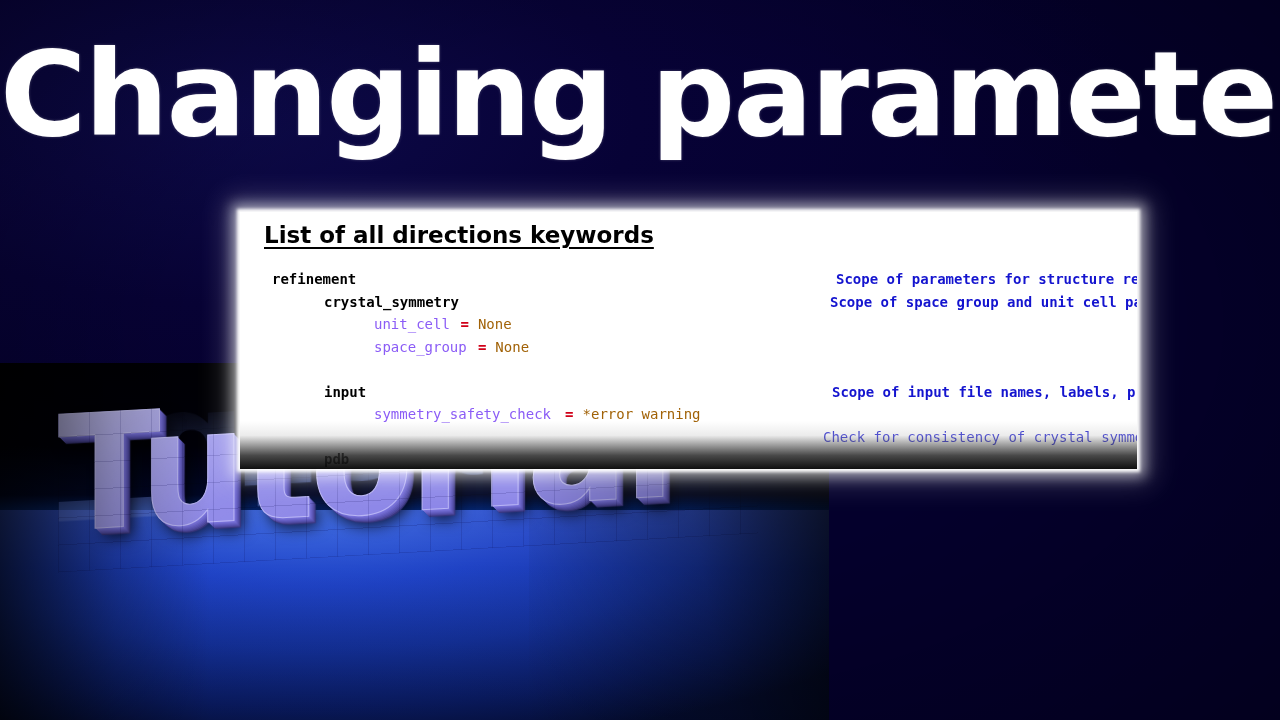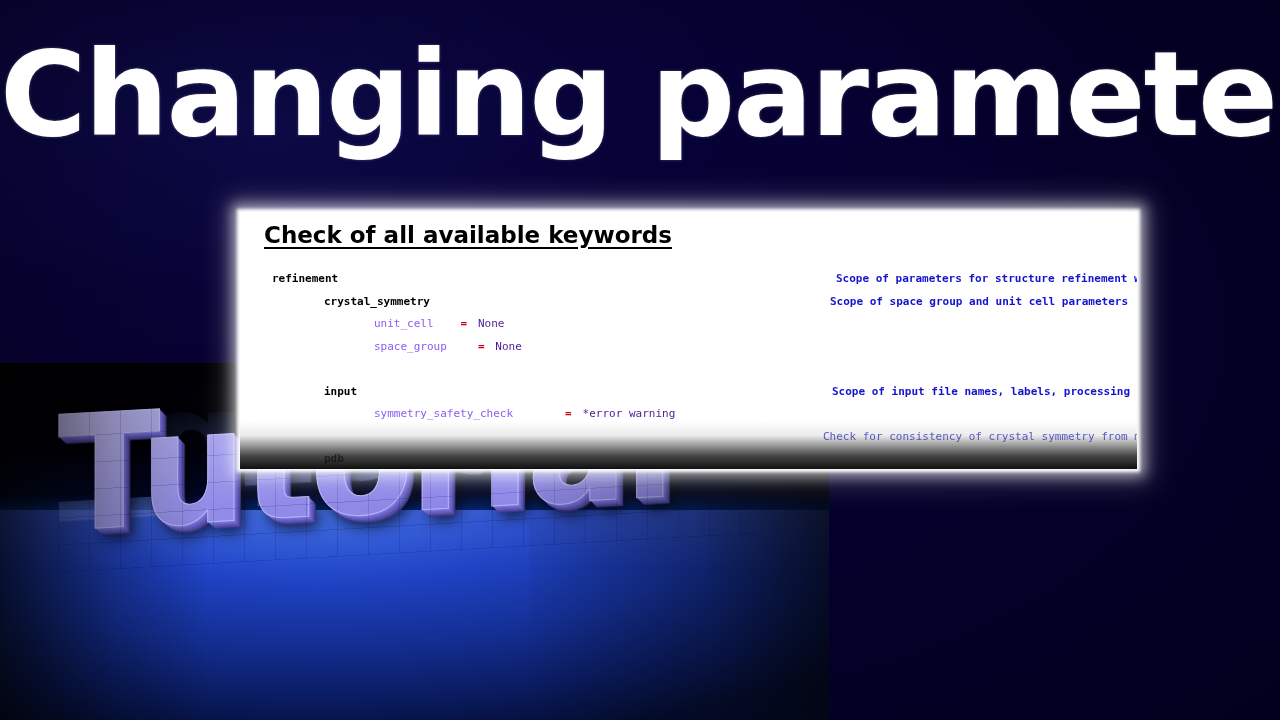--- a/index.html
+++ b/index.html
@@ -197,21 +197,21 @@
     text-decoration: underline;
     text-underline-offset: 4px;
     white-space: nowrap;
   }
 
   .code {
     position: absolute;
     left: 0; right: 0;
     top: 56px;
     font-family: "DejaVu Sans Mono", monospace;
-    font-size: 11px;
+    font-size: 14px;
     line-height: 22.5px;
     white-space: pre;
     text-decoration: underline;
   }
   .code-row {
     position: relative;
     height: 22.5px;
   }
   .k {
     position: absolute;
@@ -219,21 +219,21 @@
     font-weight: bold;
     white-space: pre;
   }
   .p {
     position: absolute;
     color: #8b5cf6;
     font-weight: normal;
     white-space: pre;
   }
   .eq { color: #d00018; font-weight: bold; }
-  .val { color: #4c1d95; }
+  .val { color: #a16207; }
   .desc {
     position: absolute;
     color: #1414cf;
     font-weight: bold;
     white-space: pre;
   }
   .desc-plain {
     position: absolute;
     color: #1a1ad0;
     font-weight: normal;
@@ -256,18 +256,18 @@
     <div class="tut-floor-sheen"></div>
     <div class="tut-word-reflect">Tutorial</div>
     <div class="tut-word">Tutorial</div>
     <div class="tut-word-hl">Tutorial</div>
     <div class="tut-bricks"></div>
     <div class="tut-left-dark"></div>
     <div class="tut-corner-dark"></div>
   </div>
 
   <div class="panel">
-    <div class="panel-heading">Check of all available keywords</div>
+    <div class="panel-heading">List of all directions keywords</div>
     <div class="code" id="code-block"><div class="code-row"><span class="k" style="left: 32px;">refinement</span><span class="desc" style="left: 596px;">Scope of parameters for structure refinement with phenix.refine</span></div><div class="code-row"><span class="k" style="left: 84px;">crystal_symmetry</span><span class="desc" style="left: 590px;">Scope of space group and unit cell parameters</span></div><div class="code-row"><span class="p" style="left: 134px;">unit_cell</span><span class="p eq" style="left: 220.48px;">=</span><span class="p val" style="left: 237.92px;">None</span></div><div class="code-row"><span class="p" style="left: 134px;">space_group</span><span class="p eq" style="left: 237.92px;">=</span><span class="p val" style="left: 255.36px;">None</span></div><div class="code-row"></div><div class="code-row"><span class="k" style="left: 84px;">input</span><span class="desc" style="left: 592px;">Scope of input file names, labels, processing directions</span></div><div class="code-row"><span class="p" style="left: 134px;">symmetry_safety_check</span><span class="p eq" style="left: 325.12px;">=</span><span class="p val" style="left: 342.56px;">*error warning</span></div><div class="code-row"><span class="desc-plain" style="left: 583px;">Check for consistency of crystal symmetry from model and data files</span></div><div class="code-row"><span class="k" style="left: 84px;">pdb</span></div></div>
     <div class="panel-bottom-fade"></div>
   </div>
 
 </div>
 
 </body></html>

